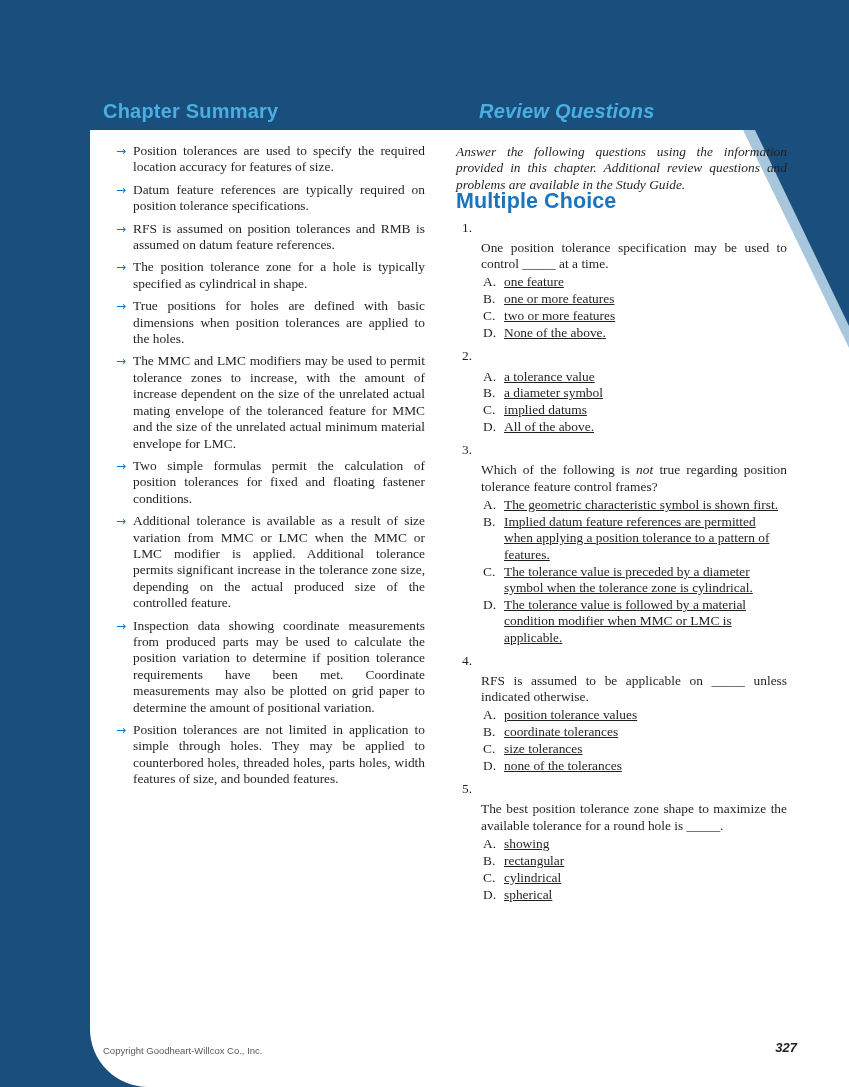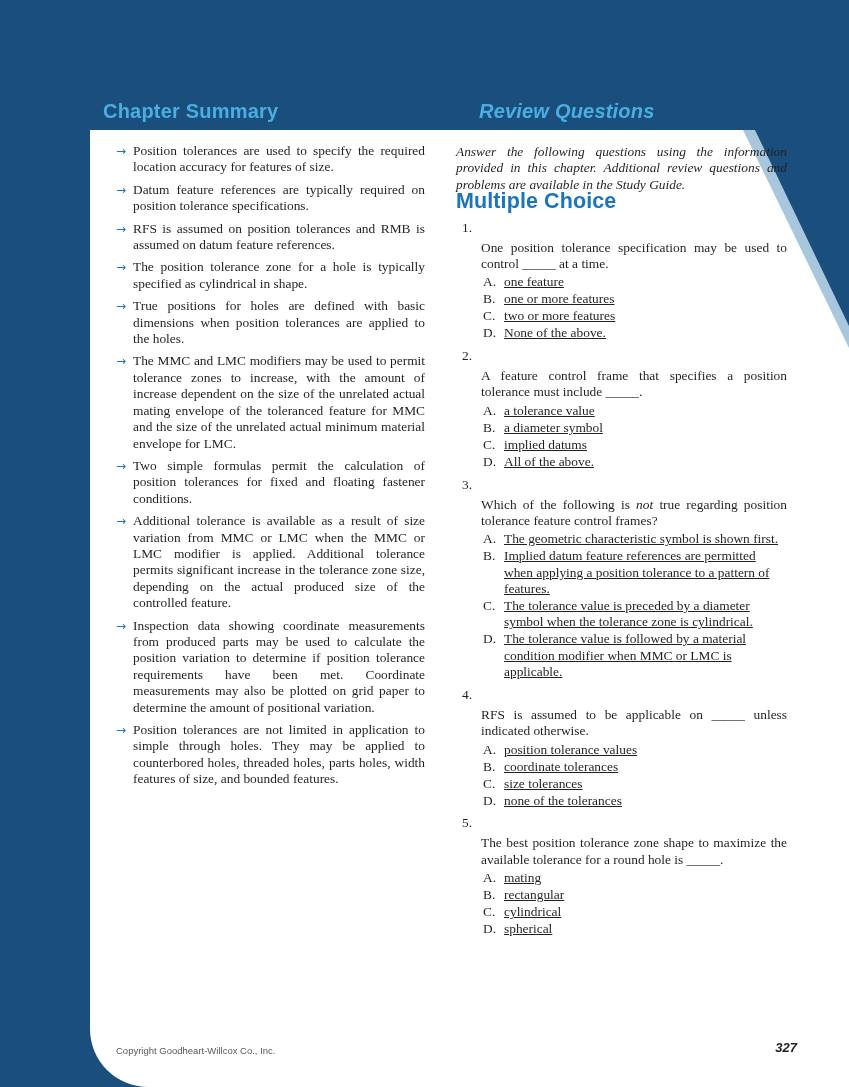--- a/index.html
+++ b/index.html
@@ -62,21 +62,20 @@
   .qbody { flex:1;margin-top:20px; }
   .qtext { text-align:justify; margin-bottom:2px; }
   .choice { display:flex; margin:0.5px 0 0.5px 2px; }
   .clet { flex:0 0 21px; }
   .ctext { flex:1;text-decoration:underline; }
 
   .footer {
     position:absolute; left:103px; top:1045px;
     font-family:"Liberation Sans",sans-serif; font-size:9.5px;
     color:var(--footergray,#58595b);
-    margin-left:13px;
   }
   .pagenum {
     position:absolute; right:52px; top:1040px;
     font-family:"Liberation Sans",sans-serif; font-weight:700;
     font-size:13px; color:var(--textcolor,#231f20);font-style:italic;
   }
 </style>
 </head>
 <body>
 
@@ -155,21 +154,20 @@
         <div class="choice">
             <span class="clet">D.</span>
             <span class="ctext">None of the above.</span>
           </div>
       </div>
     </div>
 
     <div class="q">
       <span class="qnum">2.</span>
       <div class="qbody">
-        <div class="qtext">A feature control frame that specifies a position tolerance must include _____.</div>
         <div class="choice">
             <span class="clet">A.</span>
             <span class="ctext">a tolerance value</span>
           </div>
         <div class="choice">
             <span class="clet">B.</span>
             <span class="ctext">a diameter symbol</span>
           </div>
         <div class="choice">
             <span class="clet">C.</span>
@@ -227,21 +225,21 @@
           </div>
       </div>
     </div>
 
     <div class="q">
       <span class="qnum">5.</span>
       <div class="qbody">
         <div class="qtext">The best position tolerance zone shape to maximize the available tolerance for a round hole is _____.</div>
         <div class="choice">
             <span class="clet">A.</span>
-            <span class="ctext">mating</span>
+            <span class="ctext">showing</span>
           </div>
         <div class="choice">
             <span class="clet">B.</span>
             <span class="ctext">rectangular</span>
           </div>
         <div class="choice">
             <span class="clet">C.</span>
             <span class="ctext">cylindrical</span>
           </div>
         <div class="choice">

